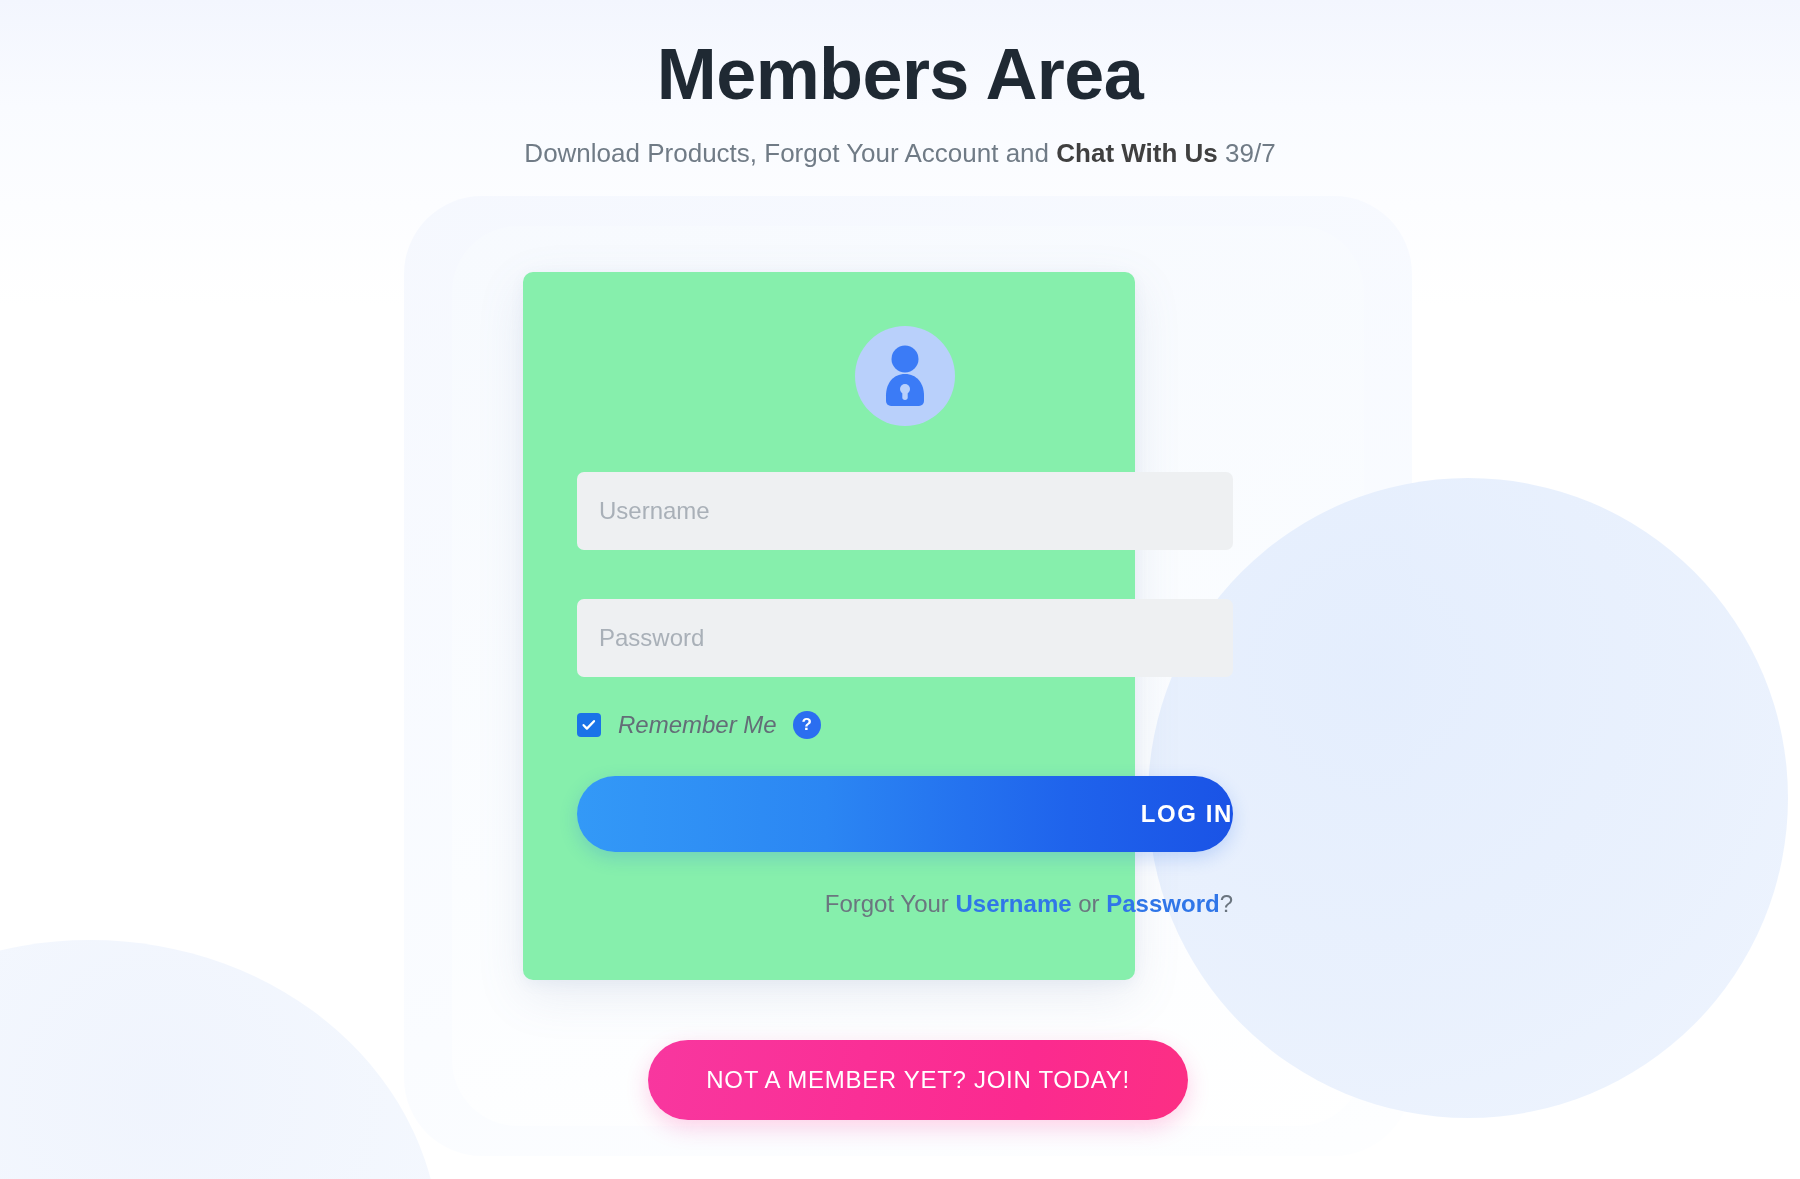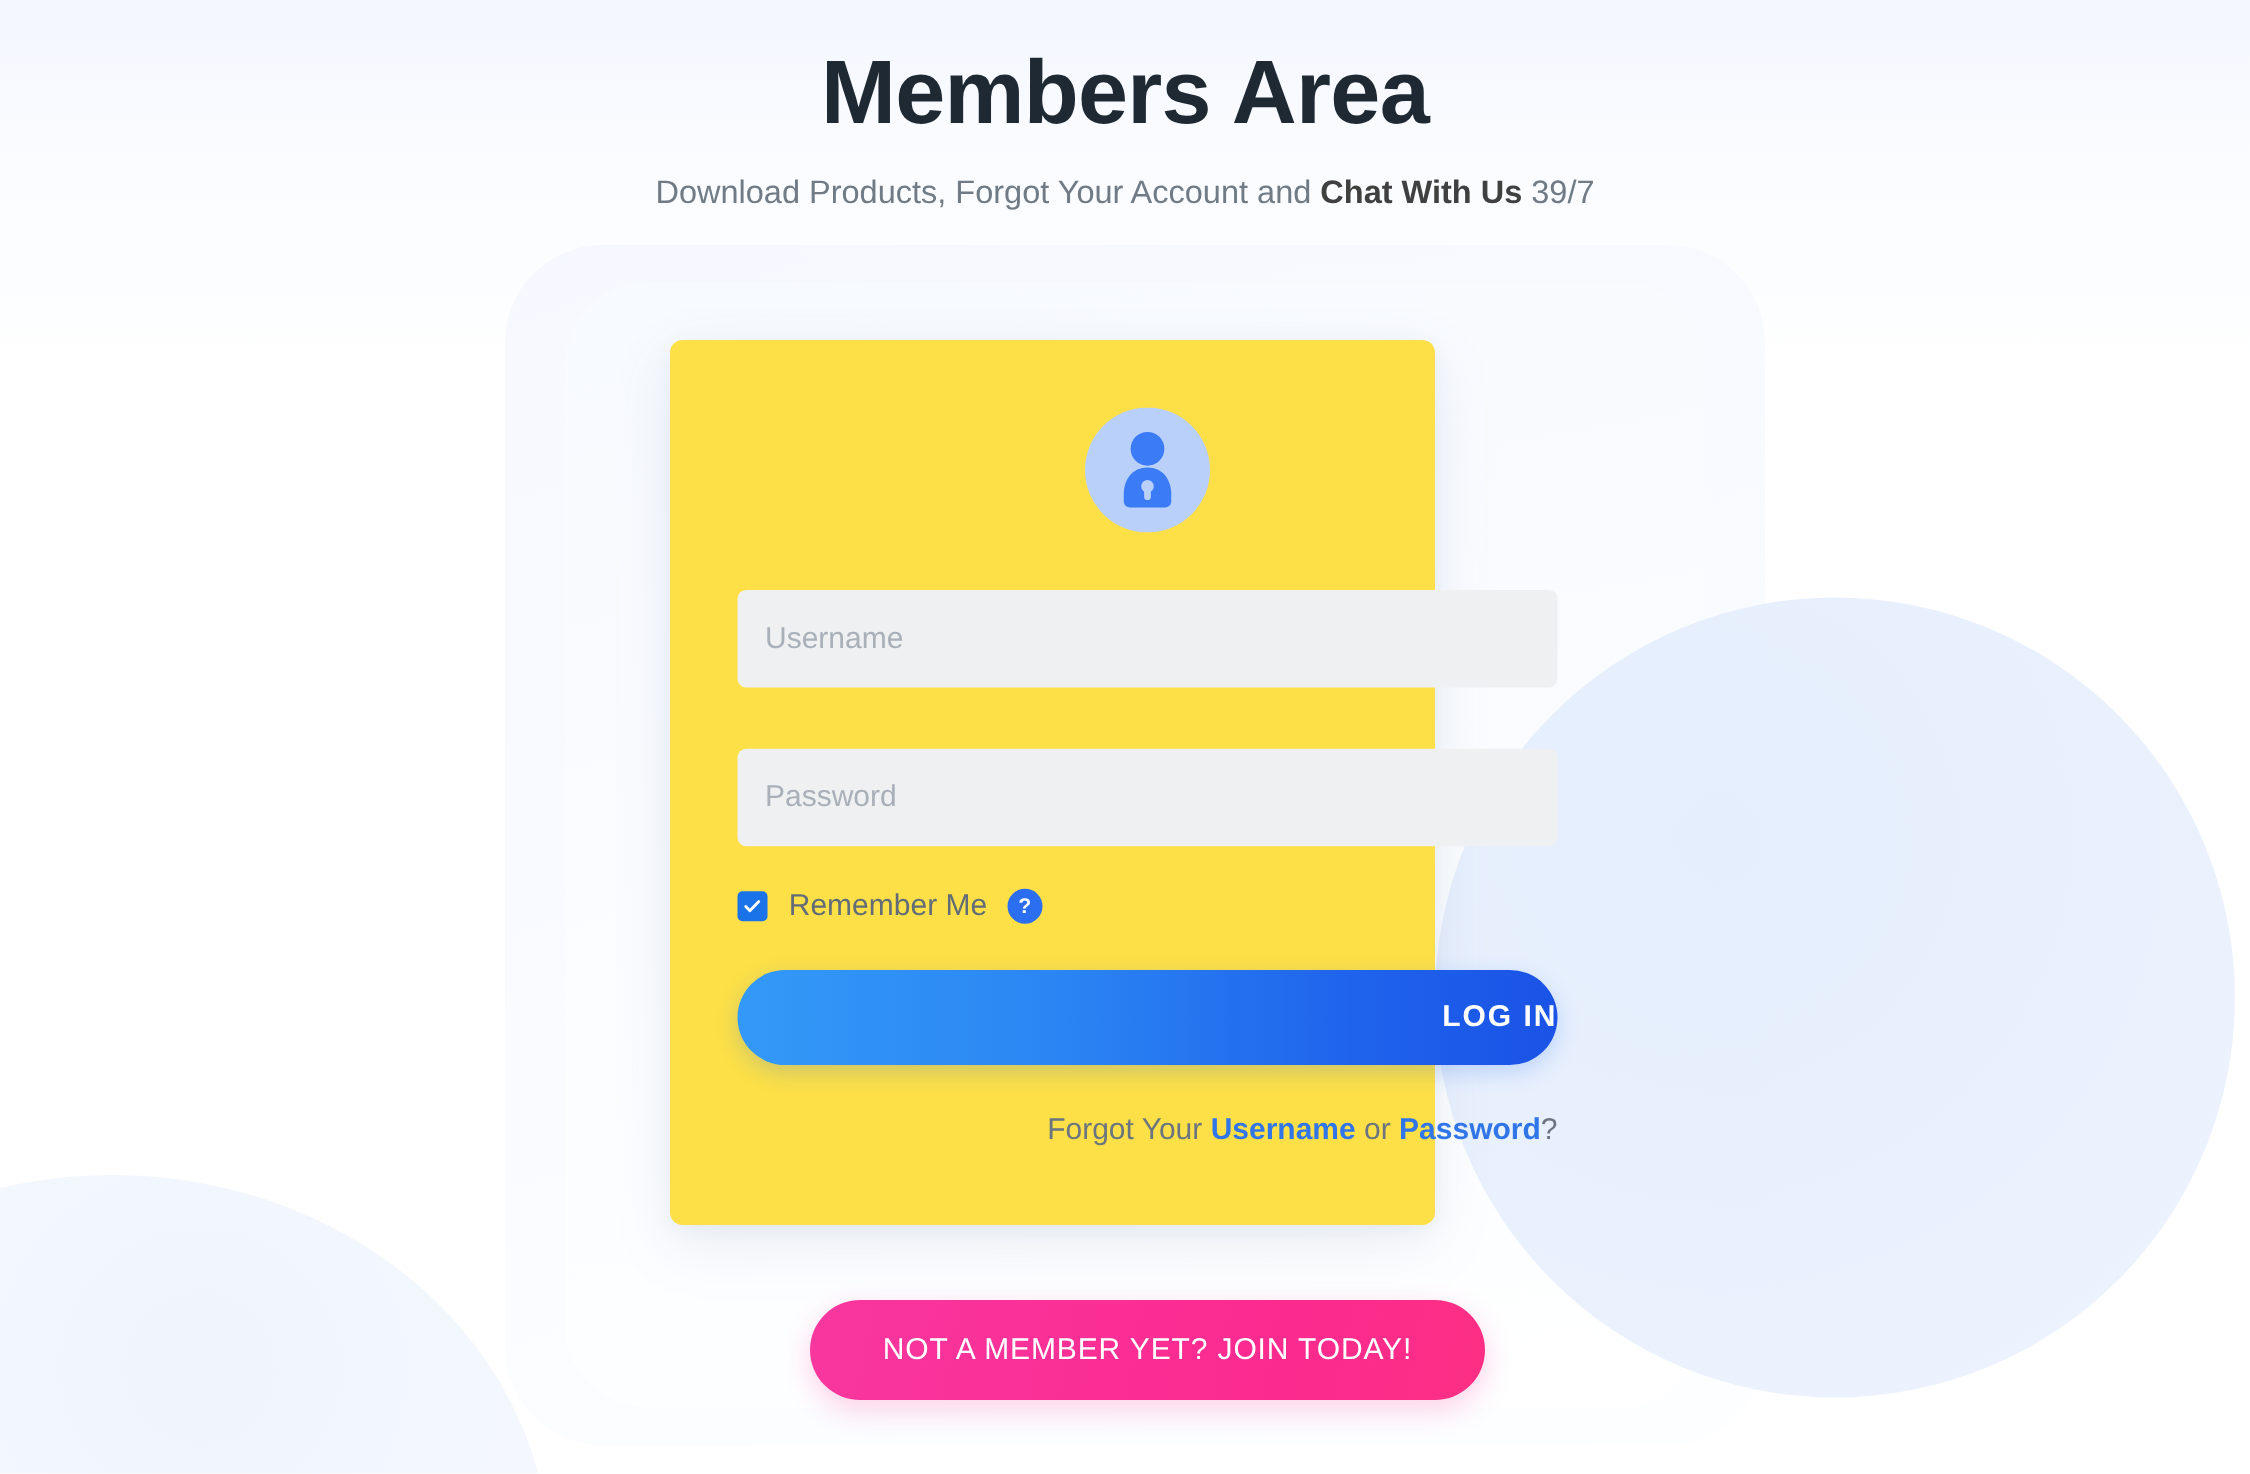--- a/index.html
+++ b/index.html
@@ -106,25 +106,25 @@
   .page-subtitle .chat-link {
     color: #404040;
     font-weight: 700;
     text-decoration: none;
     cursor: pointer;
   }
 
   
   .login-card {
     position: absolute;
-    left: 536px;
+    left: 523px;
     top: 272px;
     width: 612px;
     height: 708px;
-    background: #fde047;
+    background: #86efac;
     border-radius: 10px;
     box-shadow: 0 16px 48px rgba(106, 128, 170, 0.13),
                 0 4px 14px rgba(106, 128, 170, 0.07);
   }
 
   .card-inner {
     position: absolute;
     left: 54px;
     top: 0;
     width: 656px;
@@ -181,20 +181,21 @@
     cursor: pointer;
     flex: 0 0 auto;
   }
 
   .remember-label {
     margin-left: 17px;
     font-size: 24px;
     color: #636d77;
     font-weight: 400;
     white-space: nowrap;
+    font-style: italic;
   }
 
   .help-badge {
     margin-left: 16px;
     width: 28px;
     height: 28px;
     border-radius: 50%;
     background: #2b6ef0;
     color: #ffffff;
     font-size: 17px;

